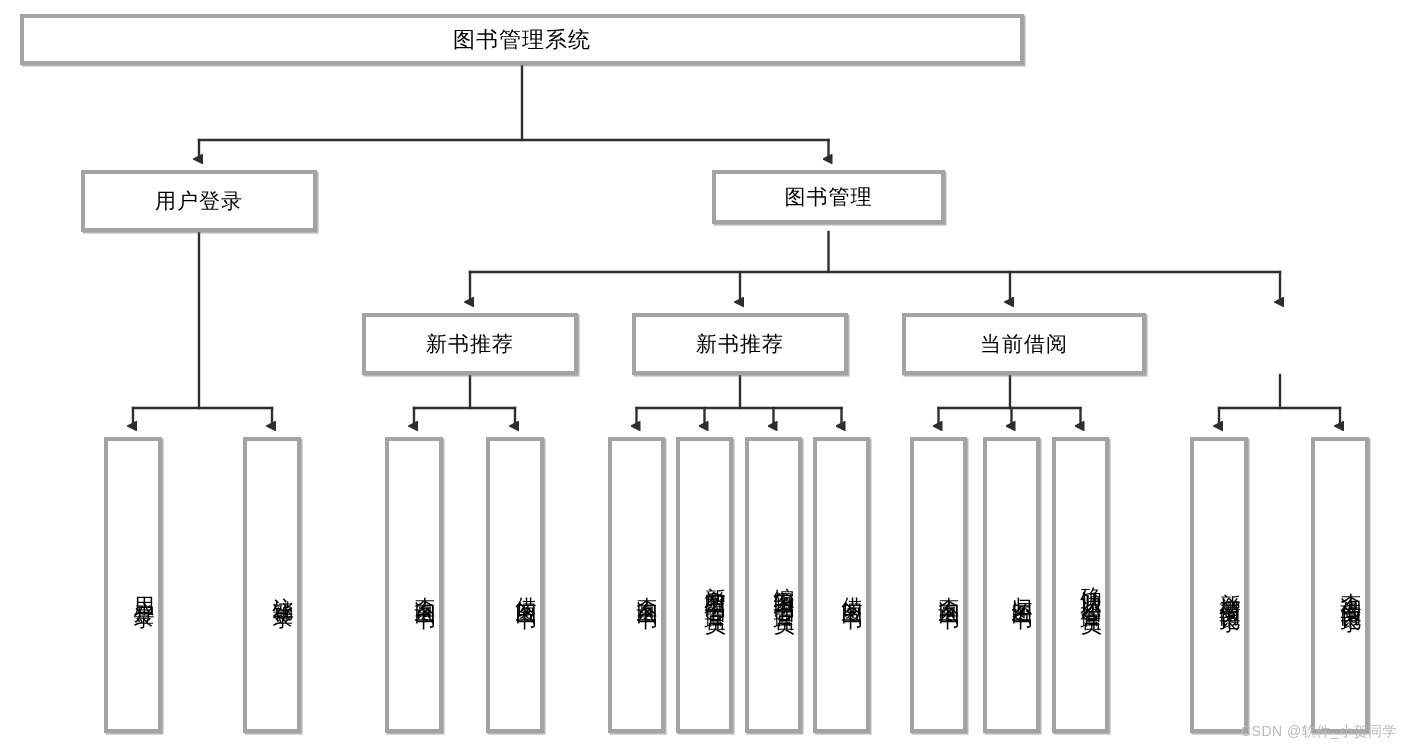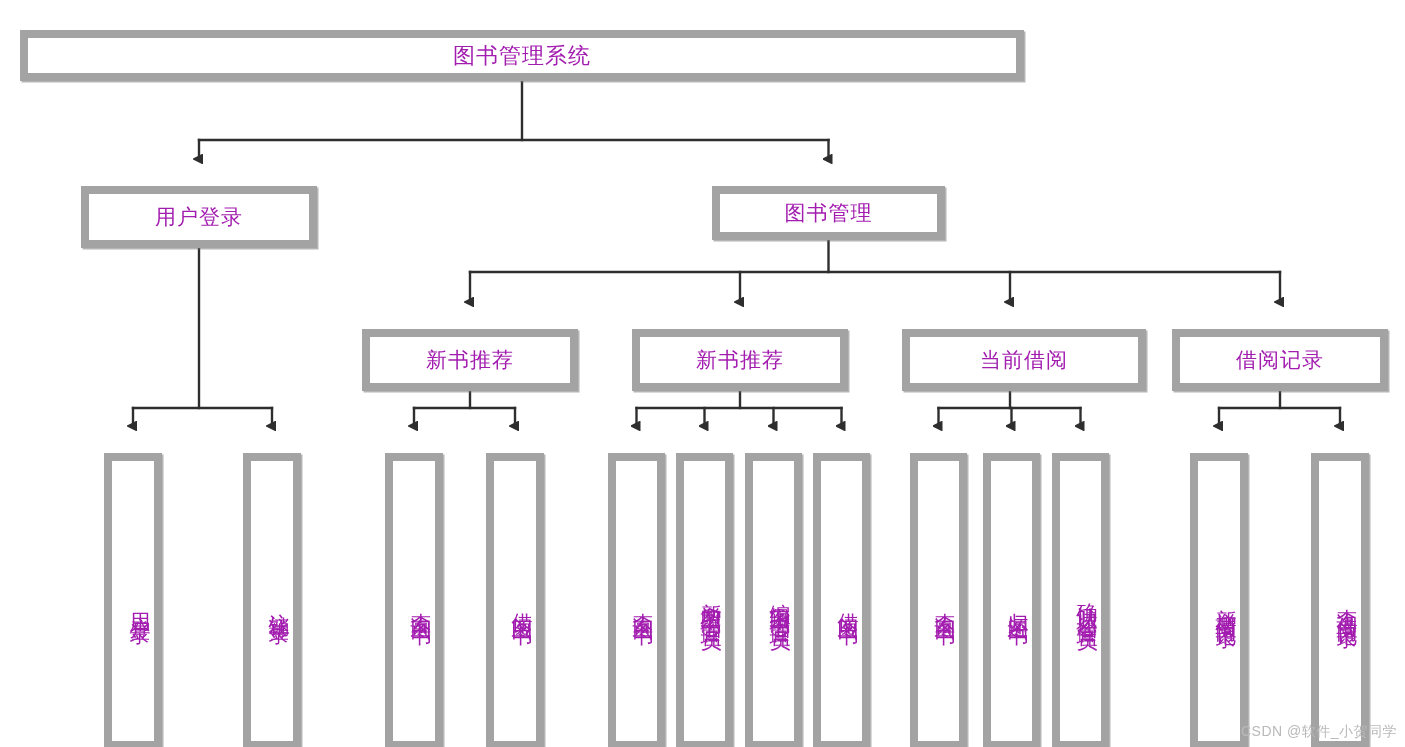--- a/index.html
+++ b/index.html
@@ -3,27 +3,26 @@
 <meta charset="utf-8">
 <style>
   html,body{margin:0;padding:0;background:#ffffff;}
   body{font-family:"Liberation Sans","DejaVu Sans",sans-serif;}
   #stage{position:relative;width:1405px;height:747px;background:#ffffff;overflow:hidden;}
   #wires{position:absolute;left:0;top:0;width:1405px;height:747px;}
   .node{
     position:absolute;
     box-sizing:border-box;
     background:#ffffff;
-    border:8px solid #a3a3a3;
+    border:4px solid #a3a3a3;
     box-shadow:1.5px 1.5px 0 0 rgba(120,120,120,0.55);
     display:flex;
     align-items:center;
     justify-content:center;
-    color:#a21caf;
-    margin-top:16px;
+    color:#000000;
   }
   .node.h{ font-size:21px; letter-spacing:1px; }
   .node.v{
     writing-mode:vertical-rl;
     text-orientation:upright;
     font-size:21px;
     letter-spacing:4px;
     padding-top:6px;
     align-items:flex-start;
     justify-content:center;
@@ -88,21 +87,20 @@
   </svg>
 
   <div class="node root h" style="left: 20px; top: 14px; width: 1004px; height: 51px;">图书管理系统</div>
 
   <div class="node h" style="left: 81px; top: 170px; width: 236px; height: 62px;">用户登录</div>
   <div class="node h" style="left: 712px; top: 170px; width: 233px; height: 54px;">图书管理</div>
 
   <div class="node h" style="left: 362px; top: 313px; width: 216px; height: 62px;">新书推荐</div>
   <div class="node h" style="left: 632px; top: 313px; width: 216px; height: 62px;">新书推荐</div>
   <div class="node h" style="left: 902px; top: 313px; width: 244px; height: 62px;">当前借阅</div>
-  <div class="node h" style="left: 1172px; top: 313px; width: 216px; height: 62px;">借阅记录</div>
 
   <div class="node v" style="left: 104px; top: 437px; width: 58px; height: 296px;">用户登录</div>
   <div class="node v" style="left: 243px; top: 437px; width: 58px; height: 296px;">注销登录</div>
 
   <div class="node v" style="left: 385px; top: 437px; width: 58px; height: 296px;">查询图书</div>
   <div class="node v" style="left: 486px; top: 437px; width: 58px; height: 296px;">借阅图书</div>
 
   <div class="node v" style="left: 608px; top: 437px; width: 57px; height: 296px;">查询图书</div>
   <div class="node v" style="left: 676px; top: 437px; width: 57px; height: 296px;">新增图书（管理员）</div>
   <div class="node v" style="left: 745px; top: 437px; width: 57px; height: 296px;">编辑图书（管理员）</div>

